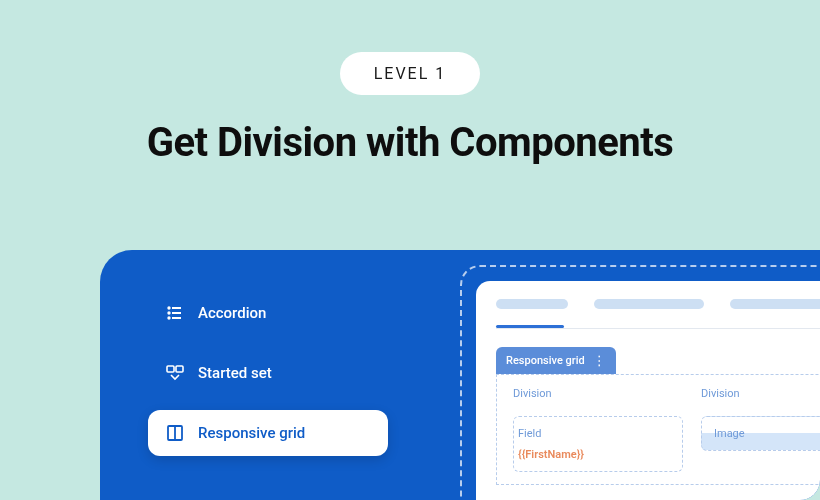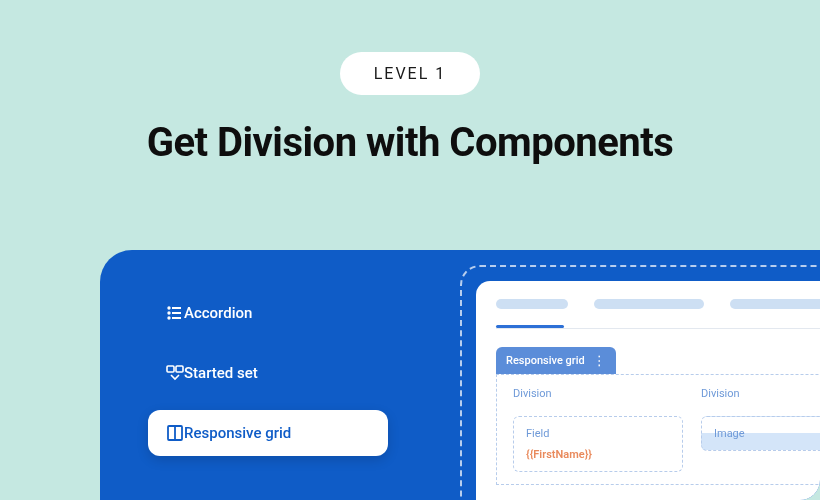--- a/index.html
+++ b/index.html
@@ -43,21 +43,21 @@
       border-radius: 32px 0 0 0;
       padding: 40px 0 0 48px;
     }
     .sidebar-list {
       list-style: none;
       width: 240px;
     }
     .sidebar-item {
       display: flex;
       align-items: center;
-      gap: 0;
+      gap: 14px;
       padding: 14px 18px;
       color: #fff;
       font-size: 15px;
       font-weight: 500;
       border-radius: 12px;
       margin-bottom: 14px;
       cursor: pointer;
     }
     .sidebar-item.active {
       background: #fff;
@@ -141,21 +141,21 @@
     }
     .division-label {
       color: #6f9ad8;
       font-size: 11px;
       margin-bottom: 16px;
     }
     .division.first { flex: 0 0 170px; }
     .field-box {
       border: 1.5px dashed #b7cceb;
       border-radius: 6px;
-      padding: 10px 12px;
+      padding: 10px 4px;
     }
     .field-label {
       color: #6f9ad8;
       font-size: 11px;
     }
     .field-value {
       color: #e98a5c;
       font-size: 11px;
       font-weight: 600;
       margin-top: 8px;

